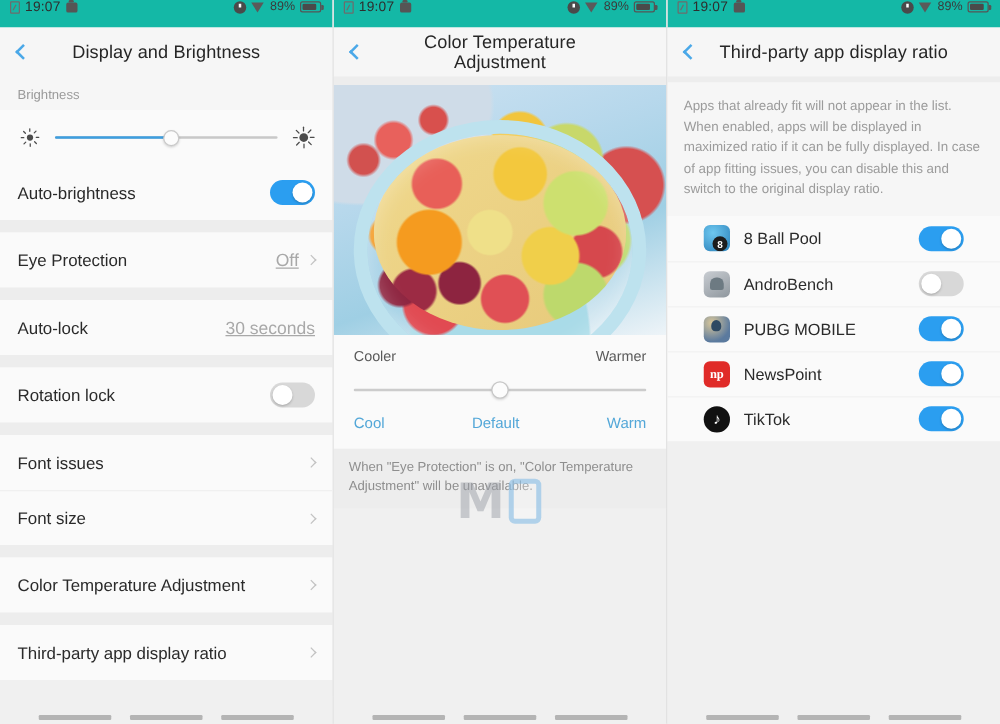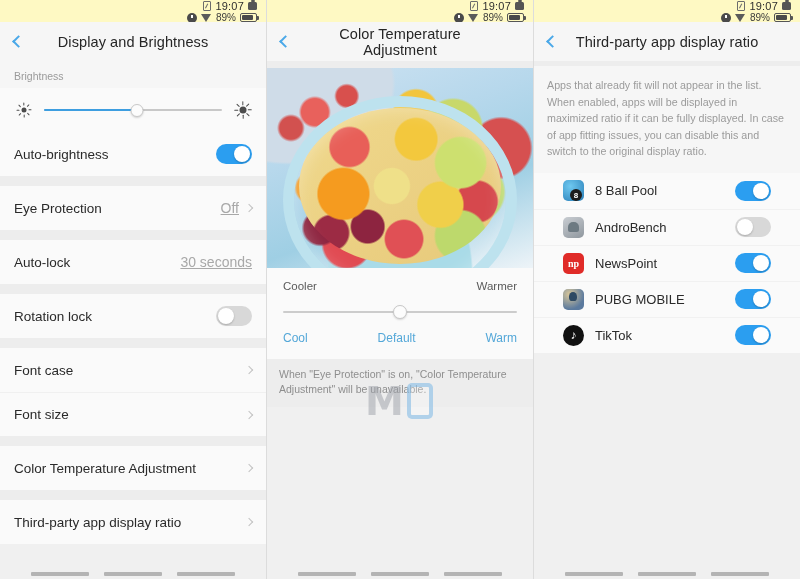--- a/index.html
+++ b/index.html
@@ -14,25 +14,25 @@
     width:267px; height:579px;
     background:#f6f6f6;
     position:relative;
     overflow:hidden;
     border-right:1px solid #dcdcdc;
   }
   .panel:last-child { width:266px; border-right:none; }
 
   
   .statusbar {
-    height:22px; display:flex; align-items:flex-end;
+    height:22px; display:flex; align-items:flex-start;
     justify-content:space-between;
     padding:0 9px 0 8px;
-    background:#fef9c3;
-    font-size:10.5px; color:#3b3b3b;flex-direction:column;
+    background:#14b8a6;
+    font-size:10.5px; color:#3b3b3b;
   }
   .sb-left,.sb-right { display:flex; align-items:center; gap:4px; }
   .sb-time { font-size:11px; letter-spacing:.2px; color:#2e2e2e; }
   .ic { display:inline-block; line-height:1; }
   .ic-sim { width:8px;height:10px;border:1.2px solid #6c6c6c;border-radius:1px;position:relative; }
   .ic-sim:after{content:"";position:absolute;inset:1.5px;border-left:1.2px solid #6c6c6c;transform:rotate(28deg);}
   .ic-cam { width:9px;height:8px;background:#555;border-radius:1.5px;position:relative; }
   .ic-cam:before{content:"";position:absolute;top:-2px;left:2.5px;width:4px;height:2px;background:#555;border-radius:1px;}
   .ic-alarm { width:10px;height:10px;border-radius:50%;background:#4a4a4a;position:relative; }
   .ic-alarm:after{content:"";position:absolute;left:4.4px;top:2px;width:1.2px;height:3.4px;background:#fff;}
@@ -318,21 +318,21 @@
     <div class="row">
       <span>Rotation lock</span>
       <span class="toggle">
           <span class="dot"></span>
         </span>
     </div>
     <div class="gap" style="height:10px"></div>
 
     <div class="grp">
       <div class="row">
-        <span>Font case</span>
+        <span>Font issues</span>
         <span class="chev-right"></span>
       </div>
       <div class="row">
         <span>Font size</span>
         <span class="chev-right"></span>
       </div>
     </div>
     <div class="gap" style="height:10px"></div>
 
     <div class="row">
@@ -451,29 +451,29 @@
           </span>
       </div>
       <div class="app-row">
         <span class="app-ic ic-andro"></span>
         <span class="app-name">AndroBench</span>
         <span class="toggle">
             <span class="dot"></span>
           </span>
       </div>
       <div class="app-row">
+        <span class="app-ic ic-pubg"></span>
+        <span class="app-name">PUBG MOBILE</span>
+        <span class="toggle on">
+            <span class="dot"></span>
+          </span>
+      </div>
+      <div class="app-row">
         <span class="app-ic ic-news">np</span>
         <span class="app-name">NewsPoint</span>
-        <span class="toggle on">
-            <span class="dot"></span>
-          </span>
-      </div>
-      <div class="app-row">
-        <span class="app-ic ic-pubg"></span>
-        <span class="app-name">PUBG MOBILE</span>
         <span class="toggle on">
             <span class="dot"></span>
           </span>
       </div>
       <div class="app-row">
         <span class="app-ic ic-tiktok">♪</span>
         <span class="app-name">TikTok</span>
         <span class="toggle on">
             <span class="dot"></span>
           </span>

